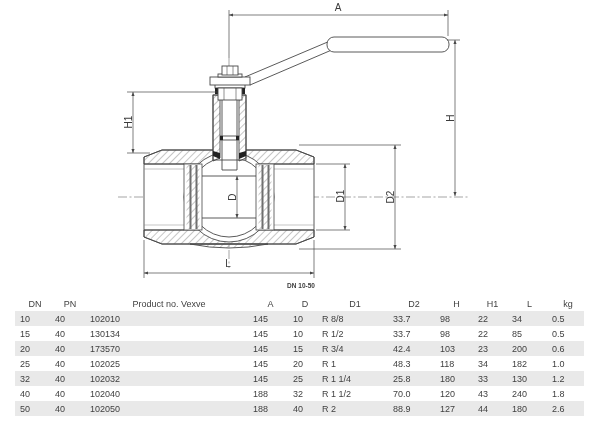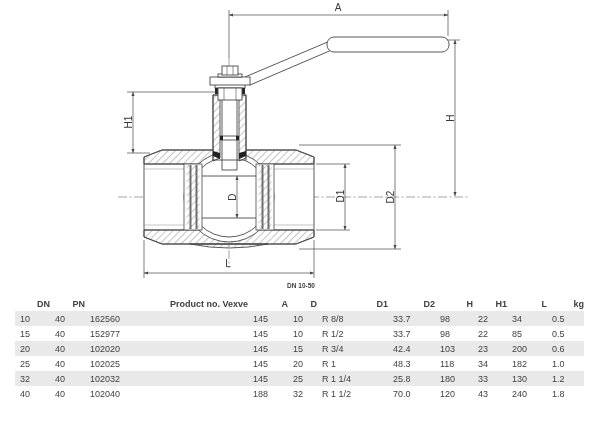--- a/index.html
+++ b/index.html
@@ -4,21 +4,21 @@
 <style>
   html,body{margin:0;padding:0;background:#fff;}
   #page{position:relative;width:600px;height:429px;background:#fff;overflow:hidden;
         font-family:"Liberation Sans", sans-serif;color:#3f3f3f;}
   #drawing{position:absolute;left:0;top:0;width:600px;height:292px;}
   svg text{font-family:"Liberation Sans", sans-serif;fill:#3b3b3b;}
   .dimlabel{font-size:10px;}
   .sizenote{font-size:6.5px;font-weight:bold;}
   #spec-table{position:absolute;left:15px;top:296px;width:569px;border-collapse:collapse;
               font-size:9px;color:#3f3f3f;}
-  #spec-table th{font-weight:bold;text-align:right;padding:0 0 0 5px;height:15px;vertical-align:middle;margin-top:37px;}
+  #spec-table th{font-weight:normal;text-align:center;padding:0 0 0 5px;height:15px;vertical-align:middle;margin-top:37px;}
   #spec-table td{text-align:left;padding:0 0 0 5px;height:15px;vertical-align:middle;}
   #spec-table tr.shaded{background:#e9e9e9;}
 </style>
 </head>
 <body>
 
 <div id="page">
 
   <svg id="drawing" viewBox="0 0 600 292" xmlns="http://www.w3.org/2000/svg">
     <defs>
@@ -176,47 +176,47 @@
           <th>H</th>
           <th>H1</th>
           <th>L</th>
           <th>kg</th>
         </tr>
       </thead>
     <tbody>
         <tr class="shaded">
           <td>10</td>
           <td>40</td>
-          <td>162560</td>
+          <td>102010</td>
           <td>145</td>
           <td>10</td>
           <td>R 8/8</td>
           <td>33.7</td>
           <td>98</td>
           <td>22</td>
           <td>34</td>
           <td>0.5</td>
         </tr>
         <tr>
           <td>15</td>
           <td>40</td>
-          <td>152977</td>
+          <td>130134</td>
           <td>145</td>
           <td>10</td>
           <td>R 1/2</td>
           <td>33.7</td>
           <td>98</td>
           <td>22</td>
           <td>85</td>
           <td>0.5</td>
         </tr>
         <tr class="shaded">
           <td>20</td>
           <td>40</td>
-          <td>102020</td>
+          <td>173570</td>
           <td>145</td>
           <td>15</td>
           <td>R 3/4</td>
           <td>42.4</td>
           <td>103</td>
           <td>23</td>
           <td>200</td>
           <td>0.6</td>
         </tr>
         <tr>
@@ -251,16 +251,29 @@
           <td>102040</td>
           <td>188</td>
           <td>32</td>
           <td>R 1 1/2</td>
           <td>70.0</td>
           <td>120</td>
           <td>43</td>
           <td>240</td>
           <td>1.8</td>
         </tr>
+        <tr class="shaded">
+          <td>50</td>
+          <td>40</td>
+          <td>102050</td>
+          <td>188</td>
+          <td>40</td>
+          <td>R 2</td>
+          <td>88.9</td>
+          <td>127</td>
+          <td>44</td>
+          <td>180</td>
+          <td>2.6</td>
+        </tr>
       </tbody>
   </table>
 
 </div>
 
 </body></html>

